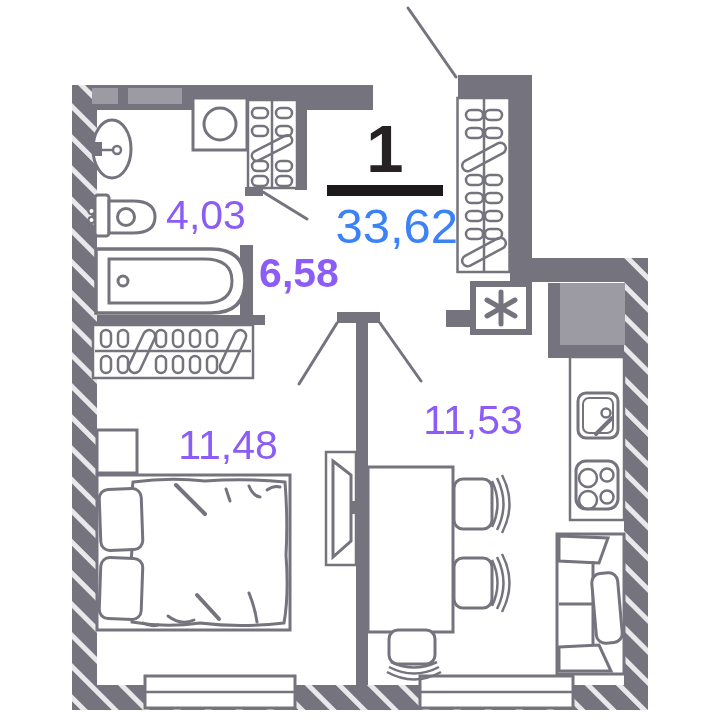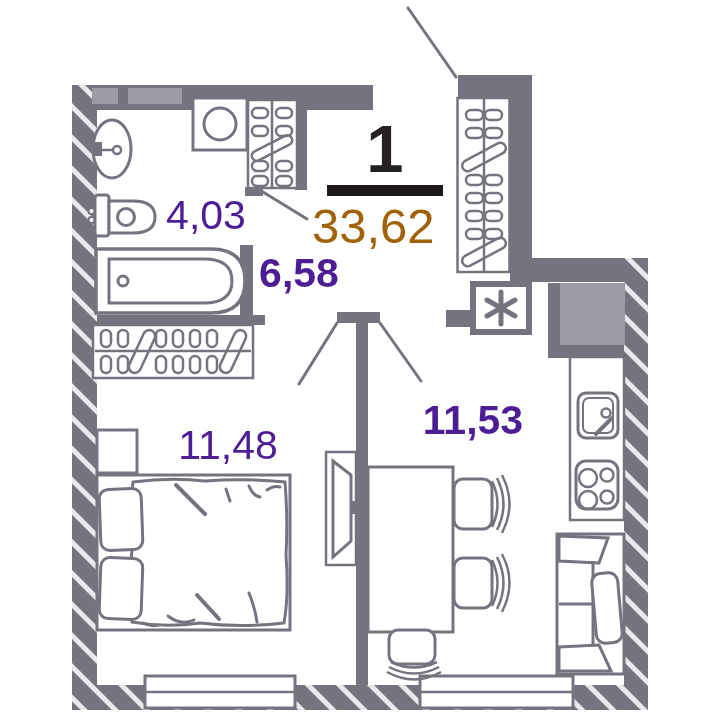--- a/index.html
+++ b/index.html
@@ -1,29 +1,29 @@
 <!DOCTYPE html>
 <html><head>
 <meta charset="utf-8">
 <style>
   html,body{margin:0;padding:0;background:#ffffff;}
   #canvas{position:relative;width:720px;height:720px;background:#fff;overflow:hidden;
           font-family:"Liberation Sans", sans-serif;}
   #plan-svg{position:absolute;left:0;top:0;}
-  .lbl{position:absolute;color:#4c1d95;text-align:center;line-height:1.05;
+  .lbl{position:absolute;color:#8b5cf6;text-align:center;line-height:1.05;
        font-size:41px;letter-spacing:0px;white-space:nowrap;}
   #unit-number{position:absolute;left:327px;top:110px;width:116px;text-align:center;
        font-size:67px;font-weight:700;color:#262123;}
   #area-divider{position:absolute;left:327px;top:185px;width:116px;height:11px;background:#1d191b;}
-  #total-area{position:absolute;left:312px;top:198px;width:146px;text-align:left;
-       font-size:49px;color:#a16207;}
+  #total-area{position:absolute;left:312px;top:198px;width:146px;text-align:right;
+       font-size:49px;color:#3b82f6;}
   #lbl-bathroom{left:156px;top:194px;width:100px;}
   #lbl-hallway{left:247px;top:252px;width:104px;font-weight:bold;}
   #lbl-bedroom{left:166px;top:424px;width:124px;}
-  #lbl-kitchen{left:411px;top:399px;width:124px;font-weight:bold;}
+  #lbl-kitchen{left:411px;top:399px;width:124px;}
 </style>
 </head>
 <body>
 
 <div id="canvas">
 
 <svg id="plan-svg" width="720" height="720" viewBox="0 0 720 720">
   <defs>
     <pattern id="hatch" width="22" height="22" patternUnits="userSpaceOnUse" patternTransform="rotate(45)">
       <rect width="22" height="22" fill="#75747e"></rect>

